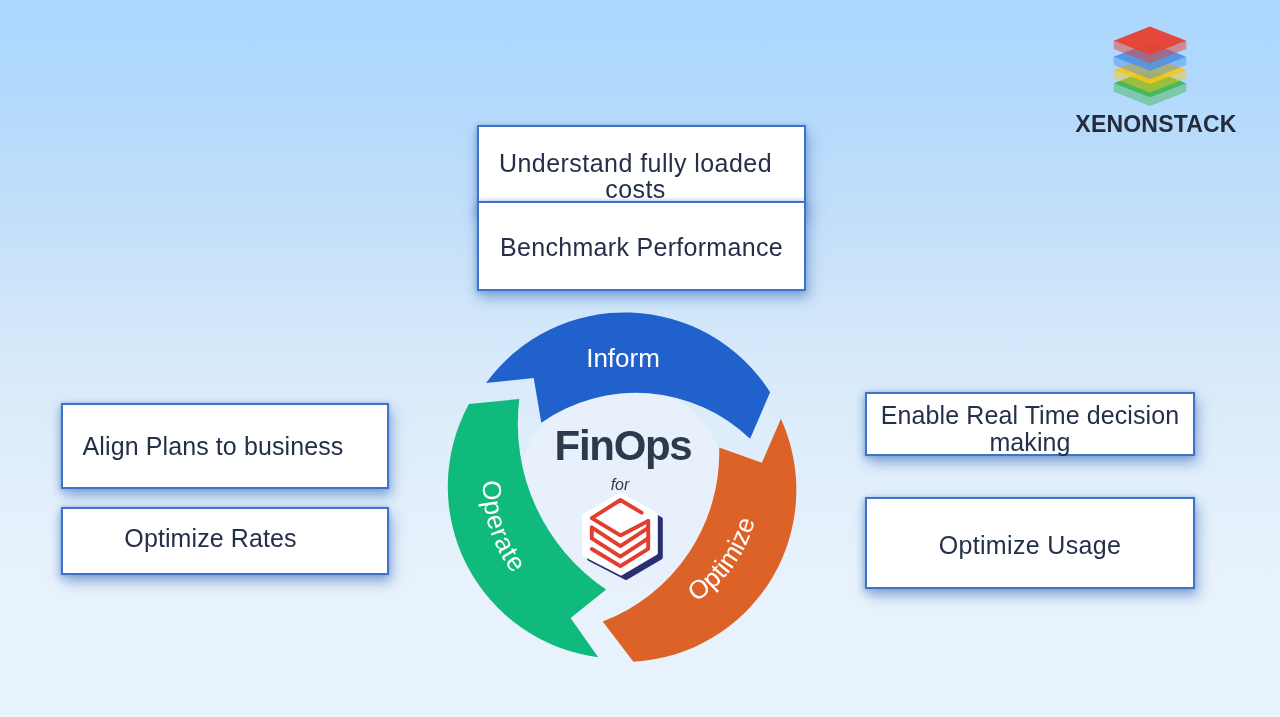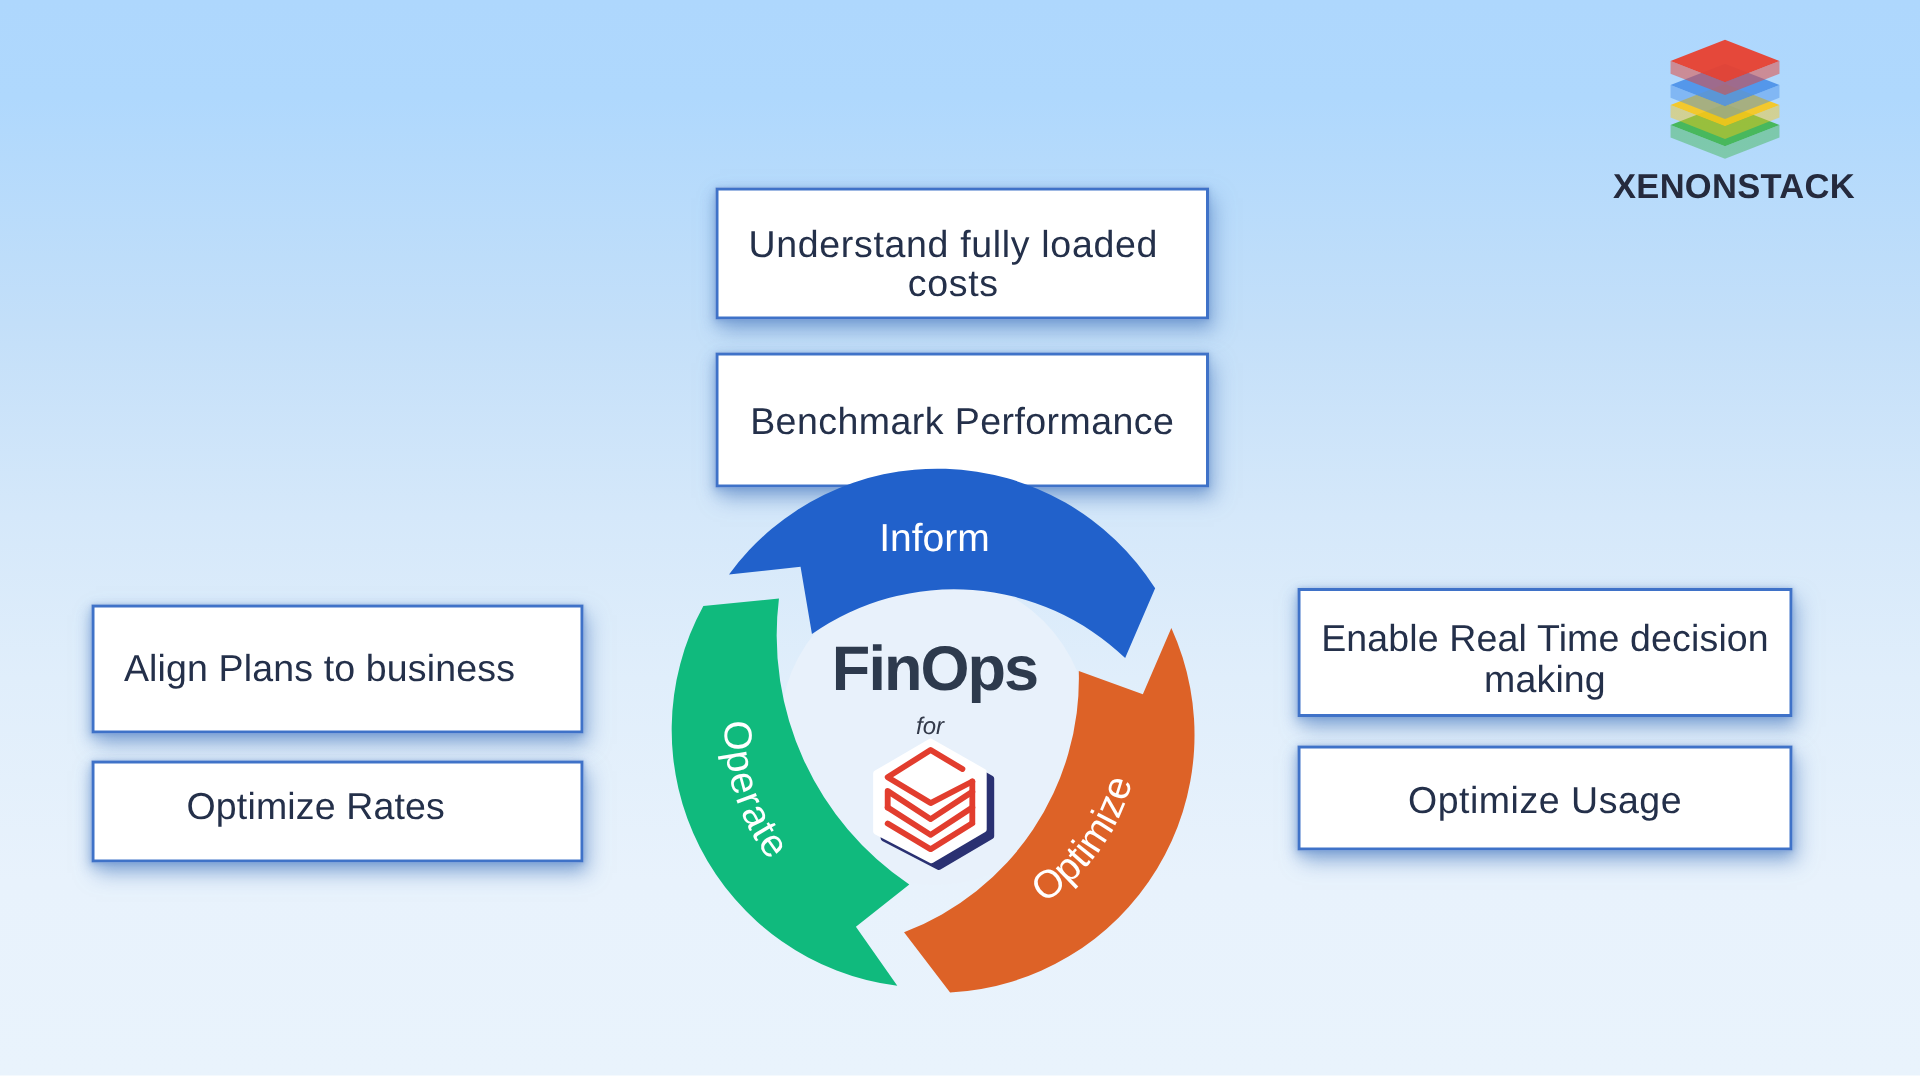--- a/index.html
+++ b/index.html
@@ -13,25 +13,25 @@
     box-sizing:border-box;display:flex;align-items:center;justify-content:center;
     text-align:center;color:#24304a;font-size:25px;line-height:27px;letter-spacing:0.1px;
     box-shadow:3px 7px 13px rgba(96,138,199,0.62), -2px 3px 7px rgba(120,160,215,0.45), 0 0 3px rgba(110,150,210,0.5);
   }
   svg{position:absolute;left:0;top:0;}
 </style>
 </head>
 <body>
 
 <div class="box" style="left:477px;top:95px;width:329px;height:88px;letter-spacing:0.45px;padding-top:13px;padding-right:12px;line-height:26px;margin-top:30px;">Understand fully loaded<br>costs</div>
-<div class="box" style="left:477px;top:201px;width:329px;height:90px;letter-spacing:0.3px;padding-top:3px;margin-top:34px;">Benchmark Performance</div>
+<div class="box" style="left:477px;top:201px;width:329px;height:90px;letter-spacing:0.3px;padding-top:3px;">Benchmark Performance</div>
 <div class="box" style="left:61px;top:403px;width:328px;height:86px;padding-right:24px;">Align Plans to business</div>
 <div class="box" style="left:61px;top:507px;width:328px;height:68px;padding-right:29px;padding-bottom:6px;">Optimize Rates</div>
-<div class="box" style="left:865px;top:392px;width:330px;height:86px;padding-top:9px;">Enable Real Time decision<br>making</div>
-<div class="box" style="left:865px;top:497px;width:330px;height:70px;letter-spacing:0.35px;padding-top:4px;">Optimize Usage</div>
+<div class="box" style="left:865px;top:392px;width:330px;height:64px;padding-top:9px;">Enable Real Time decision<br>making</div>
+<div class="box" style="left:865px;top:497px;width:330px;height:92px;letter-spacing:0.35px;padding-top:4px;">Optimize Usage</div>
 
 <svg width="1280" height="717" viewBox="0 0 1280 717">
 
   <circle cx="623" cy="487" r="103" fill="#e8f1fb"></circle>
 
   <path d="M 486.0 383.0 A 172 172 0 0 1 770.1 392.2 L 750.1 438.7 A 165 165 0 0 0 541.3 422.7 L 533.7 377.9 Z" fill="#2161cb"></path>
   <path d="M 780.9 418.7 A 172 172 0 0 1 633.4 661.7 L 602.7 621.5 A 181 181 0 0 0 719.2 447.4 L 761.9 462.8 Z" fill="#dd6227"></path>
   <path d="M 598.2 657.2 A 172 172 0 0 1 468.9 404.0 L 519.3 399.0 A 200 200 0 0 0 606.2 589.6 L 570.6 617.9 Z" fill="#10ba7d"></path>
 
   <defs>

